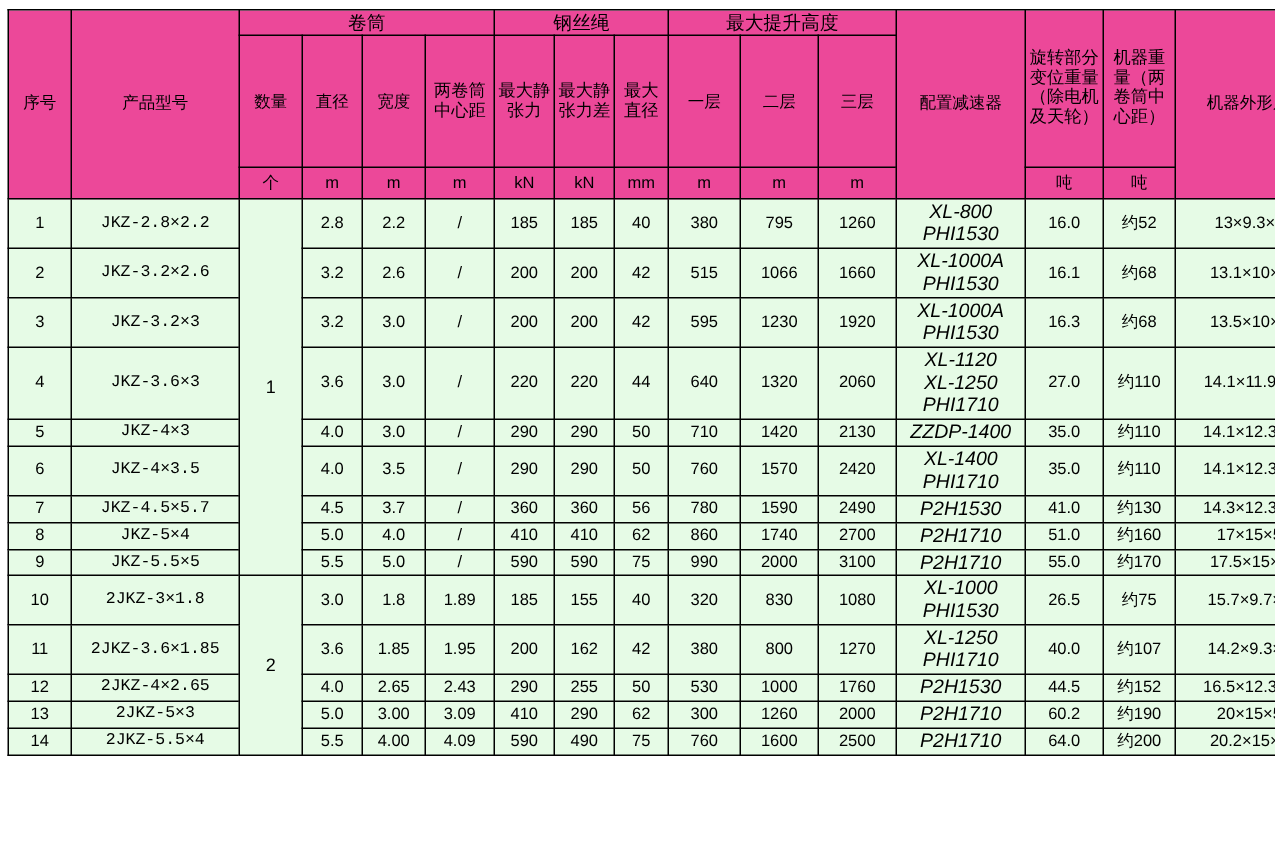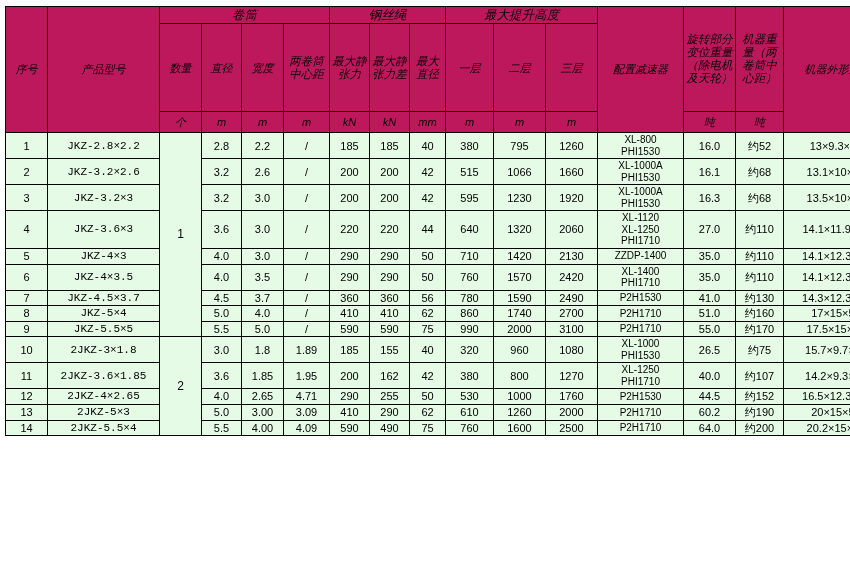--- a/index.html
+++ b/index.html
@@ -28,23 +28,22 @@
   }
   table.spec td, table.spec th {
     border: 1px solid #000000;
     text-align: center;
     vertical-align: middle;
     padding: 1px 1px;
     line-height: 1.15;
     font-weight: normal;
   }
   thead td {
-    background: #be185d;
-    font-weight: bold;
-    font-style: italic;
+    background: #ec4899;
+    font-weight: bold;
   }
   tbody td {
     background: #e6fbe6;
   }
   td.model {
     text-align: left;
     padding-left: 5px;
     font-weight: bold;
     font-size: 11px;
     font-family: Liberation Mono, monospace;
@@ -68,23 +67,24 @@
     font-size: 11.5px;
     font-weight: bold;
     letter-spacing: 0px;
   }
   .unit-row td {
     font-size: 11px;
     font-weight: bold;
     height: 18px;
   }
   .gearbox {
-    font-size: 10px;
+    font-size: 13px;
     line-height: 1.12;
     font-weight: bold;
+    font-style: italic;
   }
   .dims {
     font-size: 11px;
     font-weight: bold;
   }
 </style>
 </head>
 <body>
 
 <div class="sheet">
@@ -246,21 +246,21 @@
           <td>760</td>
           <td>1570</td>
           <td>2420</td>
           <td class="gearbox">XL-1400<br>PHI1710</td>
           <td>35.0</td>
           <td>约110</td>
           <td class="dims">14.1×12.3×4.8</td>
         </tr>
         <tr>
           <td class="idx">7</td>
-          <td class="model">JKZ-4.5×3.7</td>
+          <td class="model">JKZ-4.5×5.7</td>
           <td>4.5</td>
           <td>3.7</td>
           <td>/</td>
           <td>360</td>
           <td>360</td>
           <td>56</td>
           <td>780</td>
           <td>1590</td>
           <td>2490</td>
           <td class="gearbox">P2H1530</td>
@@ -306,21 +306,21 @@
           <td class="idx">10</td>
           <td class="model">2JKZ-3×1.8</td>
           <td class="qty-merge" rowspan="5">2</td>
           <td>3.0</td>
           <td>1.8</td>
           <td>1.89</td>
           <td>185</td>
           <td>155</td>
           <td>40</td>
           <td>320</td>
-          <td>960</td>
+          <td>830</td>
           <td>1080</td>
           <td class="gearbox">XL-1000<br>PHI1530</td>
           <td>26.5</td>
           <td>约75</td>
           <td class="dims">15.7×9.7×3.5</td>
         </tr>
         <tr>
           <td class="idx">11</td>
           <td class="model">2JKZ-3.6×1.85</td>
           <td>3.6</td>
@@ -335,42 +335,42 @@
           <td class="gearbox">XL-1250<br>PHI1710</td>
           <td>40.0</td>
           <td>约107</td>
           <td class="dims">14.2×9.3×3.4</td>
         </tr>
         <tr>
           <td class="idx">12</td>
           <td class="model">2JKZ-4×2.65</td>
           <td>4.0</td>
           <td>2.65</td>
-          <td>4.71</td>
+          <td>2.43</td>
           <td>290</td>
           <td>255</td>
           <td>50</td>
           <td>530</td>
           <td>1000</td>
           <td>1760</td>
           <td class="gearbox">P2H1530</td>
           <td>44.5</td>
           <td>约152</td>
           <td class="dims">16.5×12.3×4.5</td>
         </tr>
         <tr>
           <td class="idx">13</td>
           <td class="model">2JKZ-5×3</td>
           <td>5.0</td>
           <td>3.00</td>
           <td>3.09</td>
           <td>410</td>
           <td>290</td>
           <td>62</td>
-          <td>610</td>
+          <td>300</td>
           <td>1260</td>
           <td>2000</td>
           <td class="gearbox">P2H1710</td>
           <td>60.2</td>
           <td>约190</td>
           <td class="dims">20×15×5.5</td>
         </tr>
         <tr>
           <td class="idx">14</td>
           <td class="model">2JKZ-5.5×4</td>

